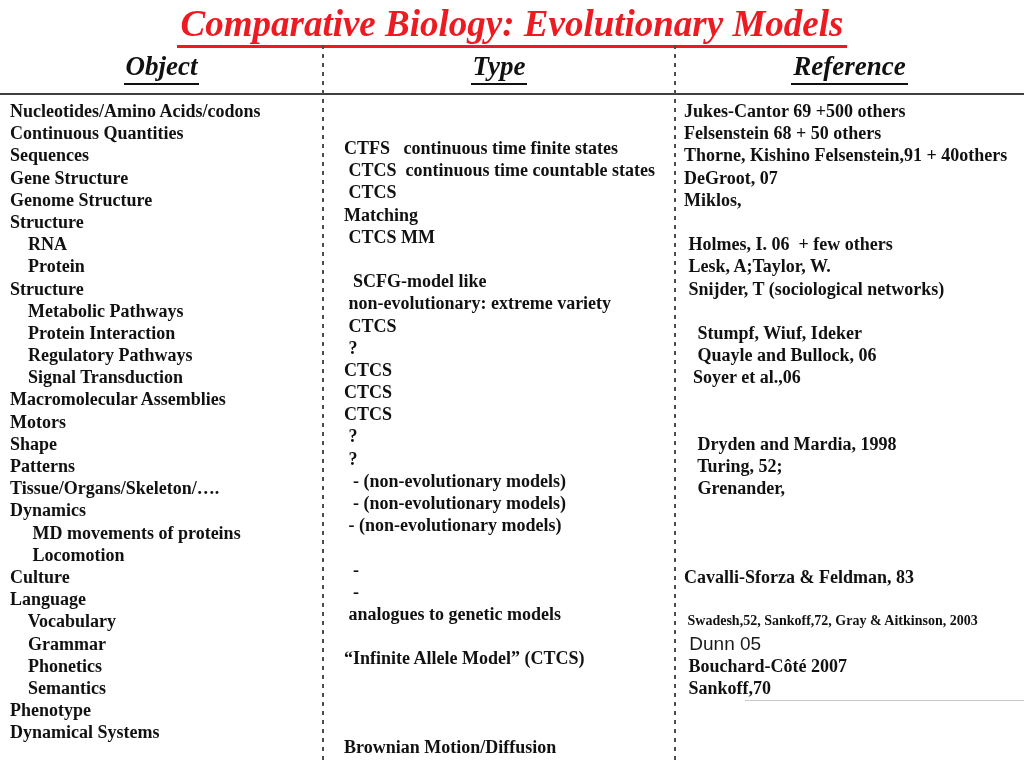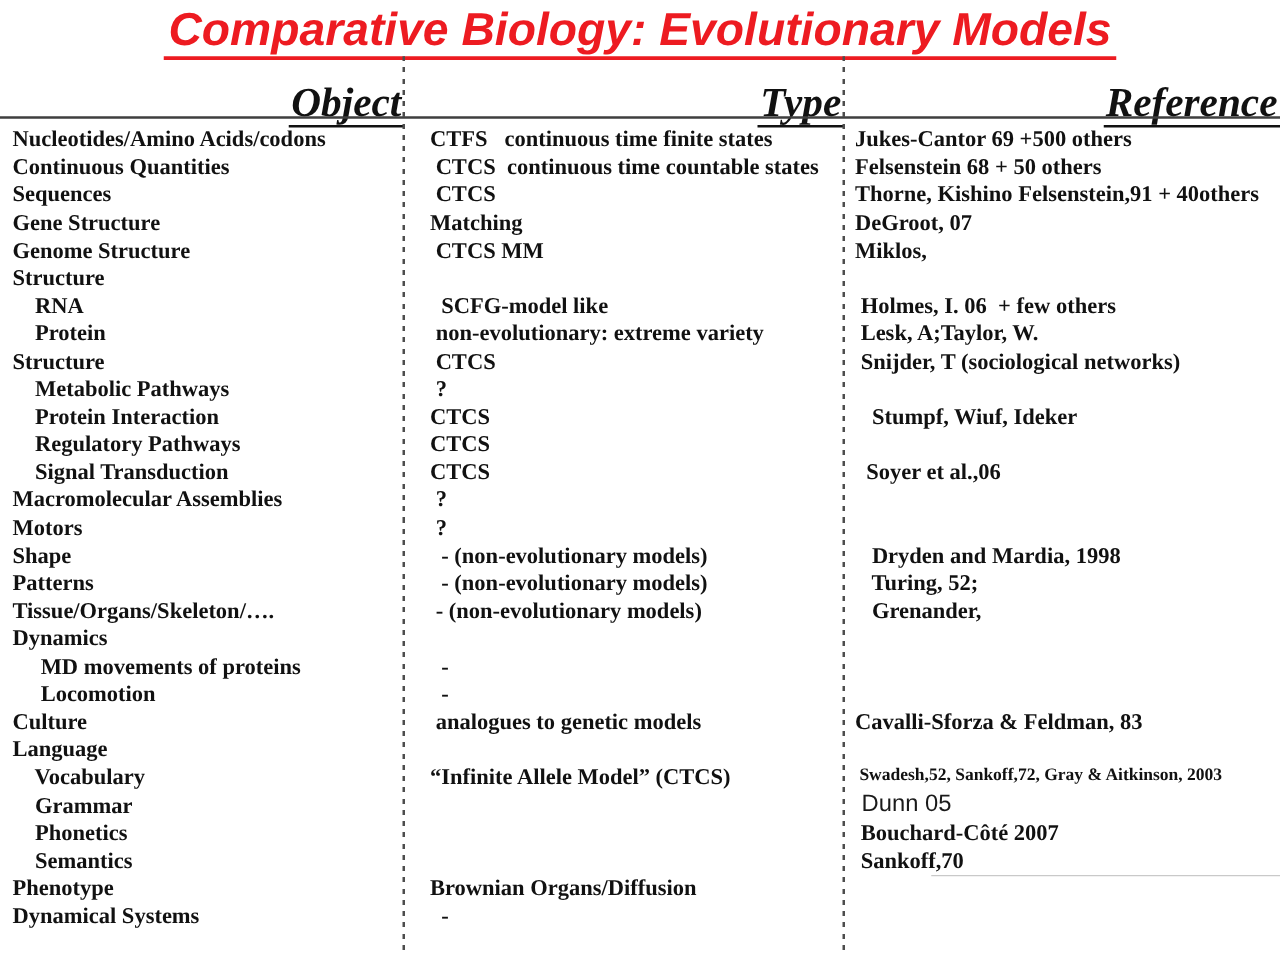--- a/index.html
+++ b/index.html
@@ -2,48 +2,48 @@
 <html><head>
 <meta charset="utf-8">
 <style>
   html,body{margin:0;padding:0;}
   body{width:1024px;height:768px;background:#ffffff;overflow:hidden;
        font-family:"Liberation Serif", serif;}
   .slide{position:absolute;top:0;left:0;width:1024px;height:768px;background:#fff;}
 
   
   .title-wrap{position:absolute;top:4px;left:0;width:1024px;text-align:center;}
-  .title{display:inline-block;font-family:Liberation Sans, sans-serif;
+  .title{display:inline-block;font-family:Liberation Serif, serif;
          font-weight:bold;font-style:italic;font-size:37px;letter-spacing:0px;
          color:#ed1b21;border-bottom:3px solid #ed1b21;padding:0 4px 1px 4px;line-height:40px;}
 
   
   .colheads{position:absolute;top:50px;left:0;width:1024px;height:42px;}
-  .colhead{position:absolute;top:0;text-align:right;font-weight:bold;font-style:italic;
-           font-size:33px;color:#111;margin-top:15px;}
+  .colhead{position:absolute;top:0;text-align:center;font-weight:bold;font-style:italic;
+           font-size:27px;color:#111;}
   .colhead span{display:inline-block;border-bottom:2px solid #111;padding:0 2px 1px 2px;line-height:32px;}
   .ch-object{left:0;width:323px;}
   .ch-type{left:323px;width:352px;text-decoration:underline;}
   .ch-reference{left:675px;width:349px;}
 
   
   .hline{position:absolute;left:0;top:93px;width:1024px;height:2px;background:#3f3f3f;}
   .vline{position:absolute;top:45px;height:717px;width:2px;
          background:repeating-linear-gradient(to bottom,#4d4d4d 0 4px,transparent 4px 9px);}
   .vline-1{left:322px;}
   .vline-2{left:674px;}
   .faintline{position:absolute;top:700px;left:745px;width:279px;height:1px;background:#c9c9c9;}
 
   
   .tbody{position:absolute;top:100px;left:0;width:1024px;}
   .trow{position:relative;width:1024px;height:22.2px;}
   .cell{position:absolute;top:0;height:22.2px;line-height:22.2px;font-weight:bold;
         font-size:18px;color:#111;white-space:pre;overflow:visible;}
   .c-object{left:10px;width:310px;}
-  .c-type{left:344px;width:328px;}
+  .c-type{left:344px;width:328px;margin-top:37px;}
   .c-ref{left:684px;width:338px;}
   .ref-small{font-size:14px;}
   .ref-sans{font-family:"Liberation Sans", sans-serif;font-weight:400;font-size:19px;color:#1a1a1a;}
 </style>
 </head>
 <body>
 
 <div class="slide">
 
   <div class="title-wrap">
@@ -119,20 +119,21 @@
         <div class="cell c-ref"></div>
       </div>
       <div class="trow">
         <div class="cell c-object">    Protein Interaction</div>
         <div class="cell c-type">CTCS</div>
         <div class="cell c-ref">   Stumpf, Wiuf, Ideker</div>
       </div>
       <div class="trow">
         <div class="cell c-object">    Regulatory Pathways</div>
         <div class="cell c-type">CTCS</div>
+        <div class="cell c-ref">   Quayle and Bullock, 06</div>
       </div>
       <div class="trow">
         <div class="cell c-object">    Signal Transduction</div>
         <div class="cell c-type">CTCS</div>
         <div class="cell c-ref">  Soyer et al.,06</div>
       </div>
       <div class="trow">
         <div class="cell c-object">Macromolecular Assemblies</div>
         <div class="cell c-type"> ?</div>
         <div class="cell c-ref"></div>
@@ -197,21 +198,21 @@
         <div class="cell c-type"></div>
         <div class="cell c-ref"> Bouchard-Côté 2007</div>
       </div>
       <div class="trow">
         <div class="cell c-object">    Semantics</div>
         <div class="cell c-type"></div>
         <div class="cell c-ref"> Sankoff,70</div>
       </div>
       <div class="trow">
         <div class="cell c-object">Phenotype</div>
-        <div class="cell c-type">Brownian Organs/Diffusion</div>
+        <div class="cell c-type">Brownian Motion/Diffusion</div>
         <div class="cell c-ref"></div>
       </div>
       <div class="trow">
         <div class="cell c-object">Dynamical Systems</div>
         <div class="cell c-type">  -</div>
         <div class="cell c-ref"></div>
       </div>
     </div>
 
 </div>

